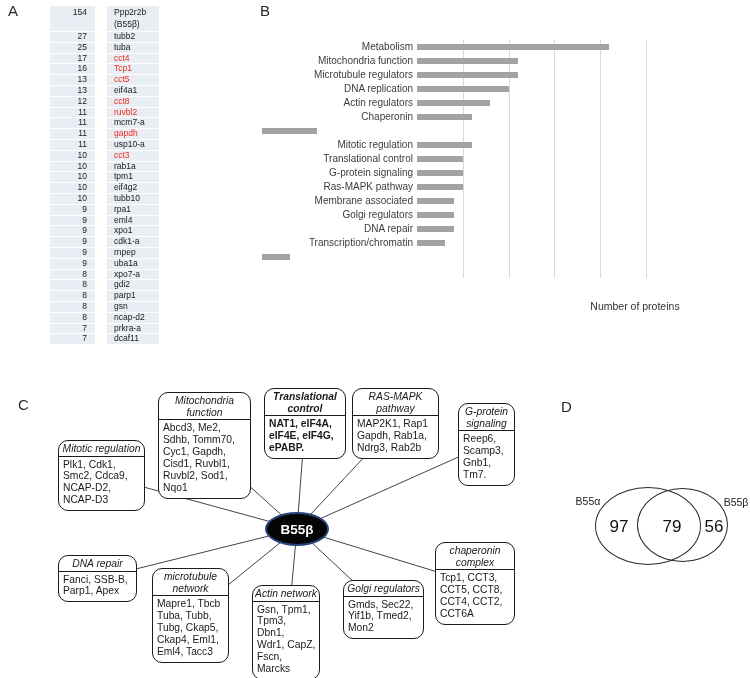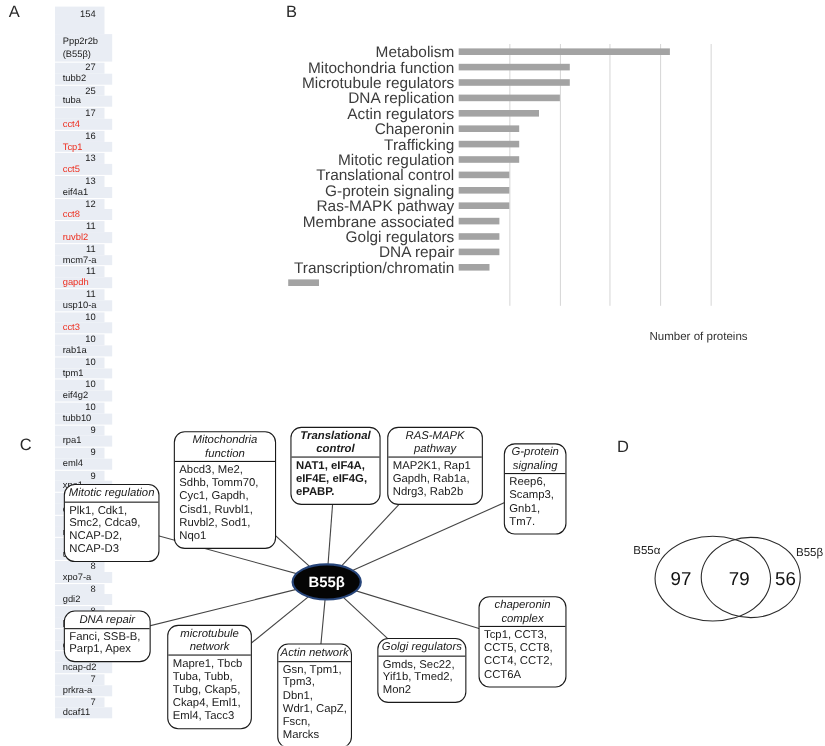--- a/index.html
+++ b/index.html
@@ -6,37 +6,37 @@
   #page{position:relative;width:750px;height:678px;background:#fff;overflow:hidden;
         font-family:"Liberation Sans","DejaVu Sans",sans-serif;color:#1a1a1a;}
   .panel-label{position:absolute;font-size:15px;color:#2a2a2a;}
   #label-A{left:8px;top:2px;}
   #label-B{left:260px;top:2px;}
   #label-C{left:18px;top:396px;}
   #label-D{left:561px;top:398px;}
 
   
   #tableA{position:absolute;left:50px;top:6px;width:110px;font-size:8.5px;}
-  .trow{display:flex;margin-bottom:1px;flex-direction:column;}
+  .trow{display:flex;margin-bottom:1px;}
   .tnum{width:45px;text-align:right;padding-right:8px;box-sizing:border-box;
         background:#e9edf4;line-height:9.8px;}
   .tgap{width:12px;}
   .tgene{width:52px;padding-left:7px;box-sizing:border-box;background:#e9edf4;
         line-height:9.8px;white-space:pre-line;}
   .trow.single .tnum,.trow.single .tgene{height:9.8px;}
   .trow.tall .tnum,.trow.tall .tgene{height:25px;line-height:11.5px;padding-top:1px;}
   .gene-red{color:#ee2d1e;}
 
   
   #chartB{position:absolute;left:262px;top:40px;width:395px;}
   #gridB{position:absolute;left:155px;top:0;width:240px;height:238px;}
   .gridline{position:absolute;top:0;width:1px;height:238px;background:#d9d9d9;}
   #rowsB{position:relative;}
   .brow{display:flex;height:14px;}
-  .blabel{width:151px;text-align:right;padding-right:4px;font-size:14px;
+  .blabel{width:151px;text-align:right;padding-right:4px;font-size:10px;
           line-height:14px;color:#3c3c3c;white-space:nowrap;}
   .btrack{position:relative;width:240px;}
   .bbar{position:absolute;left:0;top:4px;height:6px;background:#a3a3a3;}
   #xlabelB{position:absolute;left:520px;top:300px;width:230px;text-align:center;
            font-size:10.5px;color:#333;}
 
   
   #c-lines{position:absolute;left:0;top:0;width:750px;height:678px;z-index:1;}
   .cnode{position:absolute;z-index:2;background:#fff;border:1.2px solid #1a1a1a;
          border-radius:10px;box-sizing:border-box;}
@@ -275,21 +275,20 @@
             <div class="bbar" style="width: 73.3px; background: rgb(163, 163, 163);"></div>
           </div>
         </div>
         <div class="brow">
           <div class="blabel">Chaperonin</div>
           <div class="btrack">
             <div class="bbar" style="width: 55px; background: rgb(163, 163, 163);"></div>
           </div>
         </div>
         <div class="brow">
-          <div class="blabel">Trafficking</div>
           <div class="btrack">
             <div class="bbar" style="width: 55px; background: rgb(163, 163, 163);"></div>
           </div>
         </div>
         <div class="brow">
           <div class="blabel">Mitotic regulation</div>
           <div class="btrack">
             <div class="bbar" style="width: 55px; background: rgb(163, 163, 163);"></div>
           </div>
         </div>

